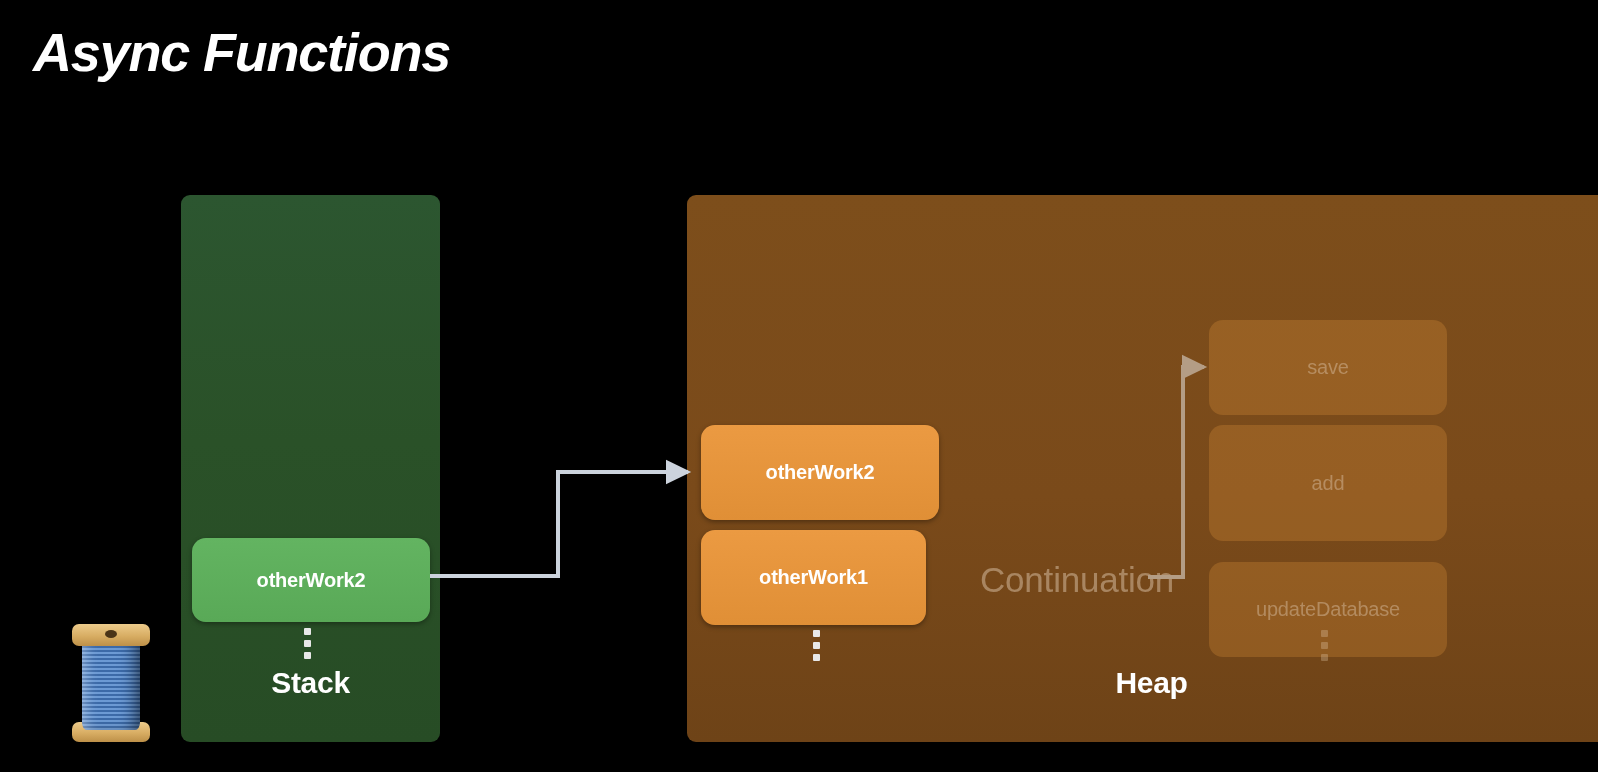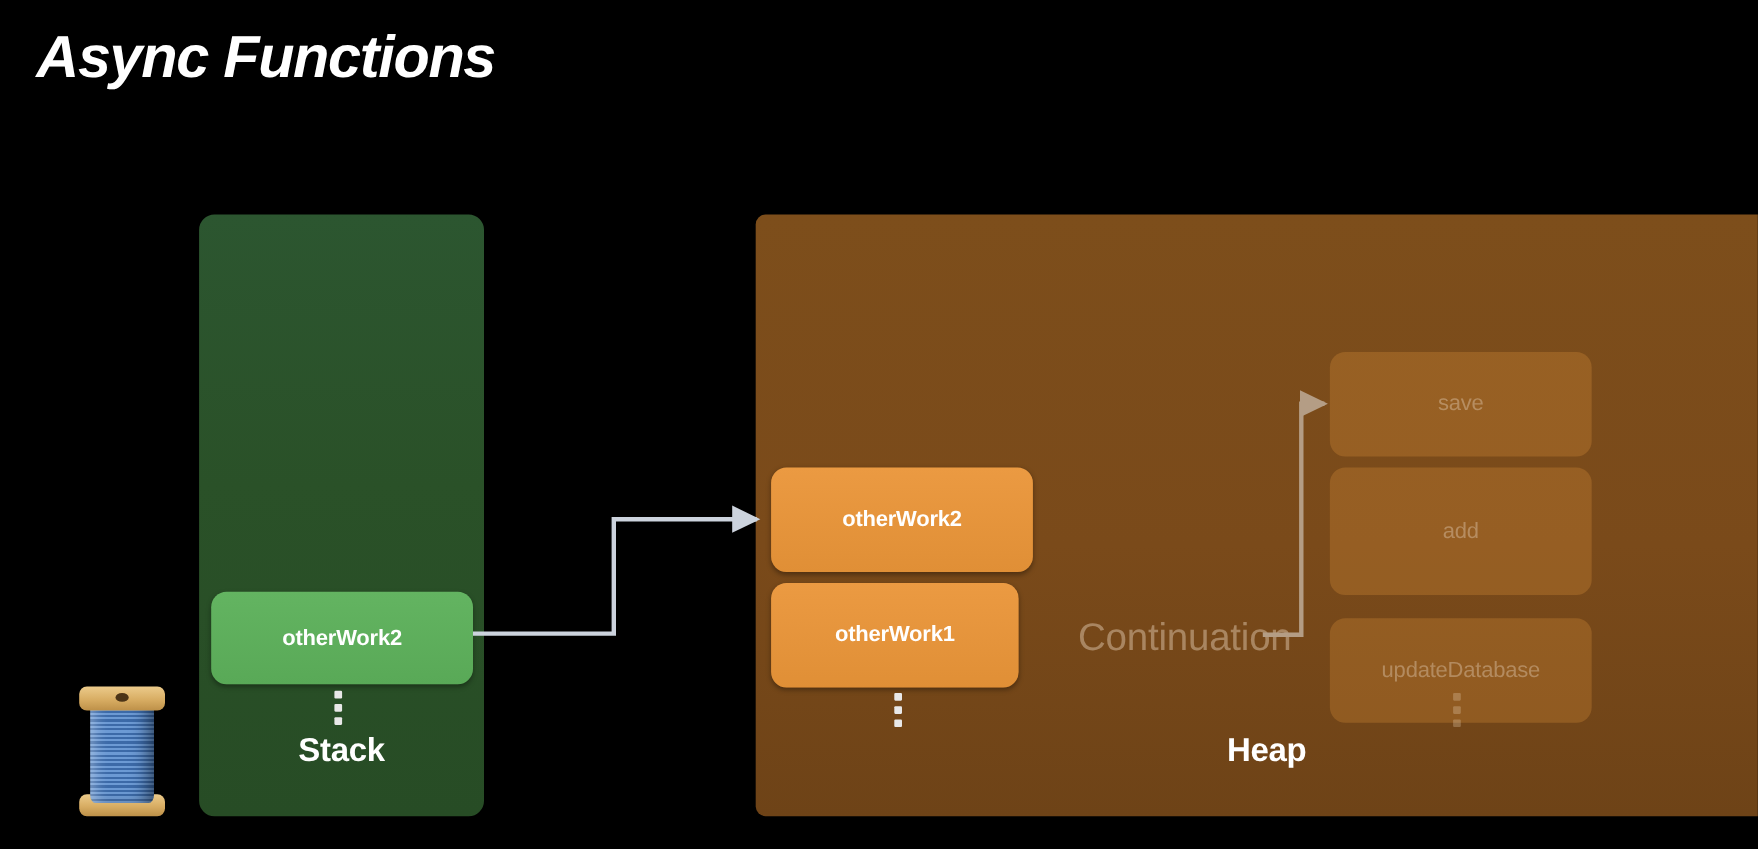--- a/index.html
+++ b/index.html
@@ -77,21 +77,20 @@
   .panel {
     position: absolute;
     border-radius: 9px;
   }
   #stack-panel {
     left: 181px;
     top: 195px;
     width: 259px;
     height: 547px;
     background: linear-gradient(to bottom, #2c5630 0%, #2a5128 45%, #274c25 100%);
-    border-radius: 14px;
   }
   #heap-panel {
     left: 687px;
     top: 195px;
     width: 929px;
     height: 547px;
     background: linear-gradient(to bottom, #7d4e1b 0%, #7a4a1a 55%, #6e4317 100%);
   }
   .panel-label {
     position: absolute;

